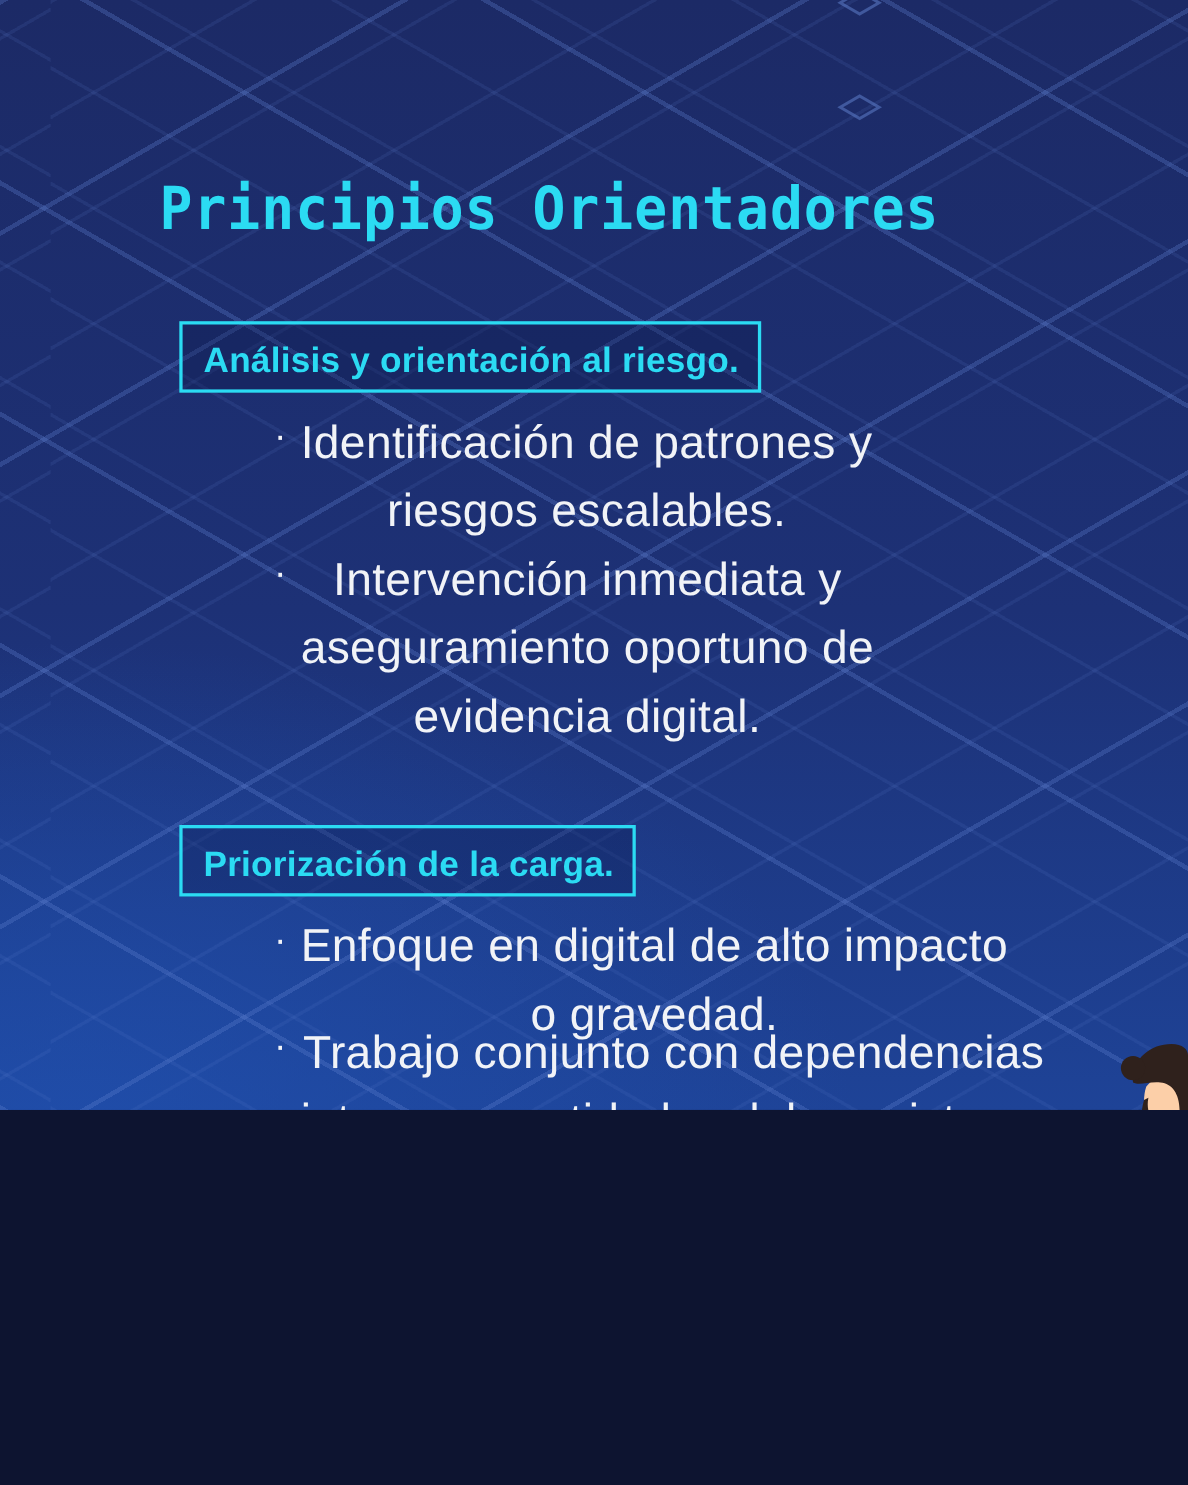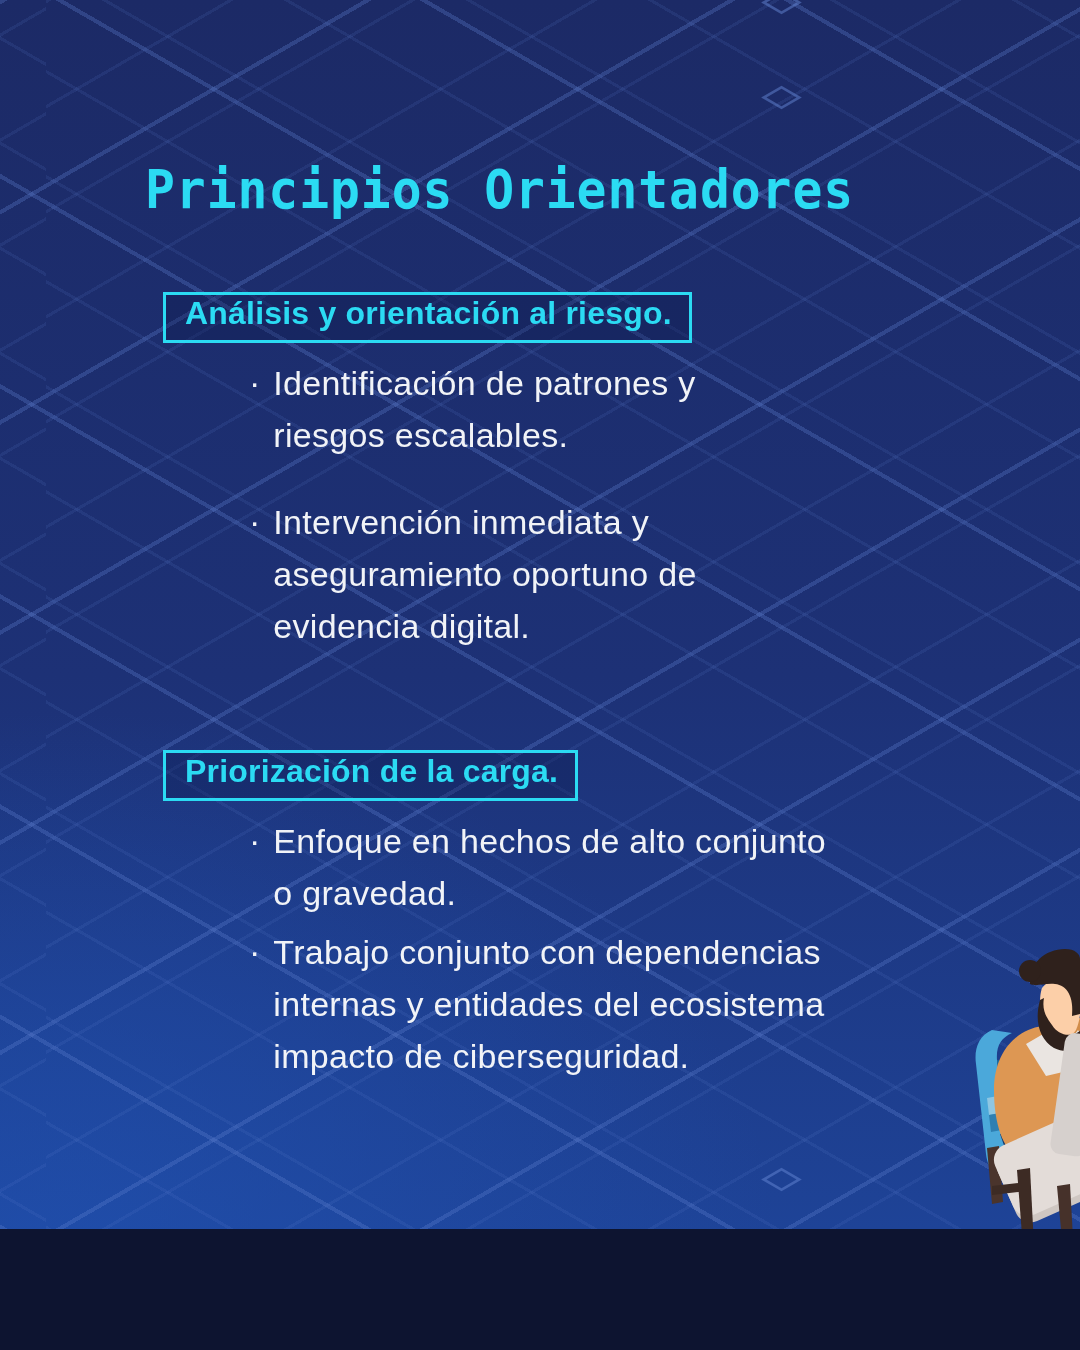--- a/index.html
+++ b/index.html
@@ -4,21 +4,21 @@
 <style>
   :root{
     --accent-cyan:#2bdbf3;
     --bg-top:#1c2a66;
     --bg-bottom:#1e4397;
     --text-white:#f1f3f7;
   }
   html,body{margin:0;padding:0;background:#0d1430;}
   .canvas{
     position:relative;
-    width:1080px;height:1229px;
+    width:1080px;height:1009px;
     overflow:hidden;
     font-family:"Liberation Sans",sans-serif;
     background:
       radial-gradient(120% 80% at 6% 102%, rgba(32,80,175,.75) 0%, rgba(32,80,175,0) 55%),
       linear-gradient(180deg, var(--bg-top) 0%, #1d3176 55%, var(--bg-bottom) 100%);
   }
   
   .grid-layer{
     position:absolute;inset:0;
     background:
@@ -40,36 +40,36 @@
     color:var(--accent-cyan);
     transform:scaleX(.92);transform-origin:left center;
     white-space:nowrap;
   }
   .section{position:absolute;left:163px;}
   .sec-1{top:292px;} .sec-2{top:482px;} .sec-3{top:750px;} .sec-4{top:912px;}
   .head-box{
     display:inline-block;
     border:3px solid var(--accent-cyan);
     background:rgba(10,22,70,.28);
-    padding:0 17px 8px 19px;
+    padding:14px 17px 8px 19px;
   }
   .head-box span{
     font-size:32px;font-weight:bold;color:var(--accent-cyan);
     letter-spacing:.2px;white-space:nowrap;
   }
   .bullet{
     display:flex;align-items:flex-start;gap:13px;
     margin:14px 0 0 86px;
   }
   .bullet .dot{
     color:var(--text-white);font-size:34px;line-height:50px;
   }
   .bullet .bullet-text{
-    color:var(--text-white);font-size:34px;line-height:52px;
-    letter-spacing:.3px;white-space:pre-line;
+    color:var(--text-white);font-size:42px;line-height:62px;
+    letter-spacing:.3px;white-space:pre-line;text-align:center;
   }
   .illustration{position:absolute;left:930px;top:938px;}
 </style>
 </head>
 <body>
 
 <div class="canvas">
   <div class="grid-layer"></div>
 
   <div class="mini-diamond" style="left:770px;top:-9px"></div>
@@ -98,21 +98,21 @@
 evidencia digital.</span>
     </div>
   </div>
 
   <div class="section sec-3">
     <div class="head-box">
       <span>Priorización de la carga.</span>
     </div>
     <div class="bullet">
       <span class="dot">·</span>
-      <span class="bullet-text">Enfoque en hechos de alto conjunto
+      <span class="bullet-text">Enfoque en digital de alto impacto
 o gravedad.</span>
     </div>
   </div>
 
   <div class="section sec-4">
     <div class="bullet">
       <span class="dot">·</span>
       <span class="bullet-text">Trabajo conjunto con dependencias
 internas y entidades del ecosistema
 impacto de ciberseguridad.</span>

